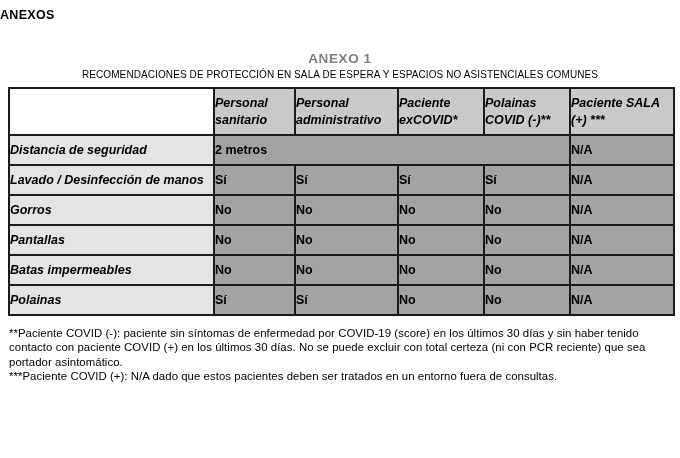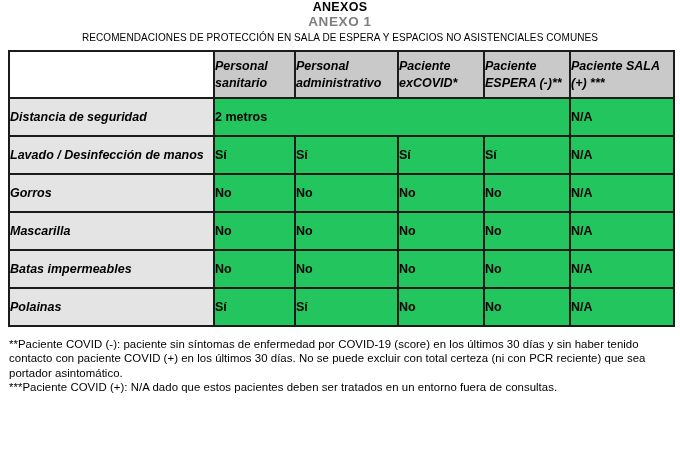--- a/index.html
+++ b/index.html
@@ -6,31 +6,33 @@
   html, body {
     margin: 0; padding: 0;
     width: 680px; height: 458px;
     background: #ffffff;
     color: #000000;
     font-family: "Liberation Sans", sans-serif;
   }
   .page { width: 680px; height: 458px; overflow: hidden; }
 
   .doc-title {
-    text-align: center;
+    text-align: left;
     font-weight: bold;
     font-size: 12.5px;
     letter-spacing: 0.3px;
+    padding-top: 8px;
   }
   .annex-label {
     text-align: center;
     font-weight: bold;
     font-size: 13.5px;
     color: #7f7f7f;
     letter-spacing: 0.6px;
+    margin-top: 29px;
   }
   .annex-heading {
     text-align: center;
     font-size: 10px;
     letter-spacing: 0.1px;
     margin-top: 3px;
     white-space: nowrap;
   }
 
   table.protection {
@@ -43,37 +45,37 @@
   table.protection td {
     border: 2px solid #1b1b1b;
     padding: 0;
     text-align: left;
     vertical-align: middle;
     font-size: 12.5px;
     overflow: hidden;
     font-weight: bold;
   }
   table.protection thead tr { height: 47px; }
-  table.protection tbody tr { height: 38px; }
+  table.protection tbody tr { height: 30px; }
 
   td.corner { border: none; background: #ffffff; }
   th.colhead {
     background: #c9c9c9;
     font-style: italic;
     font-weight: normal;
     line-height: 1.3;
     padding: 2px 3px;
   }
   td.rowlabel {
     background: #e4e4e4;
     font-style: italic;
     text-align: left;
     padding-left: 7px;
   }
-  td.val { background: #22c55e; }
+  td.val { background: #a3a3a3; }
 
   .footnotes {
     margin: 10px 10px 0 9px;
     font-size: 11.4px;
     line-height: 1.26;
     letter-spacing: 0.05px;
   }
   .footnotes p { margin: 0; }
 </style>
 </head>
@@ -93,21 +95,21 @@
       <col style="width:86px">
       <col style="width:86px">
       <col style="width:104px">
     </colgroup>
     <thead>
       <tr>
         <td class="corner"></td>
         <th class="colhead">Personal sanitario</th>
         <th class="colhead">Personal administrativo</th>
         <th class="colhead">Paciente exCOVID*</th>
-        <th class="colhead">Paciente ESPERA (-)**</th>
+        <th class="colhead">Polainas COVID (-)**</th>
         <th class="colhead">Paciente SALA (+) ***</th>
       </tr>
     </thead>
     <tbody>
       <tr>
         <td class="rowlabel">Distancia de seguridad</td>
         <td class="val" colspan="4">2 metros</td>
         <td class="val">N/A</td>
       </tr>
       <tr>
@@ -120,21 +122,21 @@
       </tr>
       <tr>
         <td class="rowlabel">Gorros</td>
         <td class="val">No</td>
         <td class="val">No</td>
         <td class="val">No</td>
         <td class="val">No</td>
         <td class="val">N/A</td>
       </tr>
       <tr>
-        <td class="rowlabel">Mascarilla</td>
+        <td class="rowlabel">Pantallas</td>
         <td class="val">No</td>
         <td class="val">No</td>
         <td class="val">No</td>
         <td class="val">No</td>
         <td class="val">N/A</td>
       </tr>
       <tr>
         <td class="rowlabel">Batas impermeables</td>
         <td class="val">No</td>
         <td class="val">No</td>

